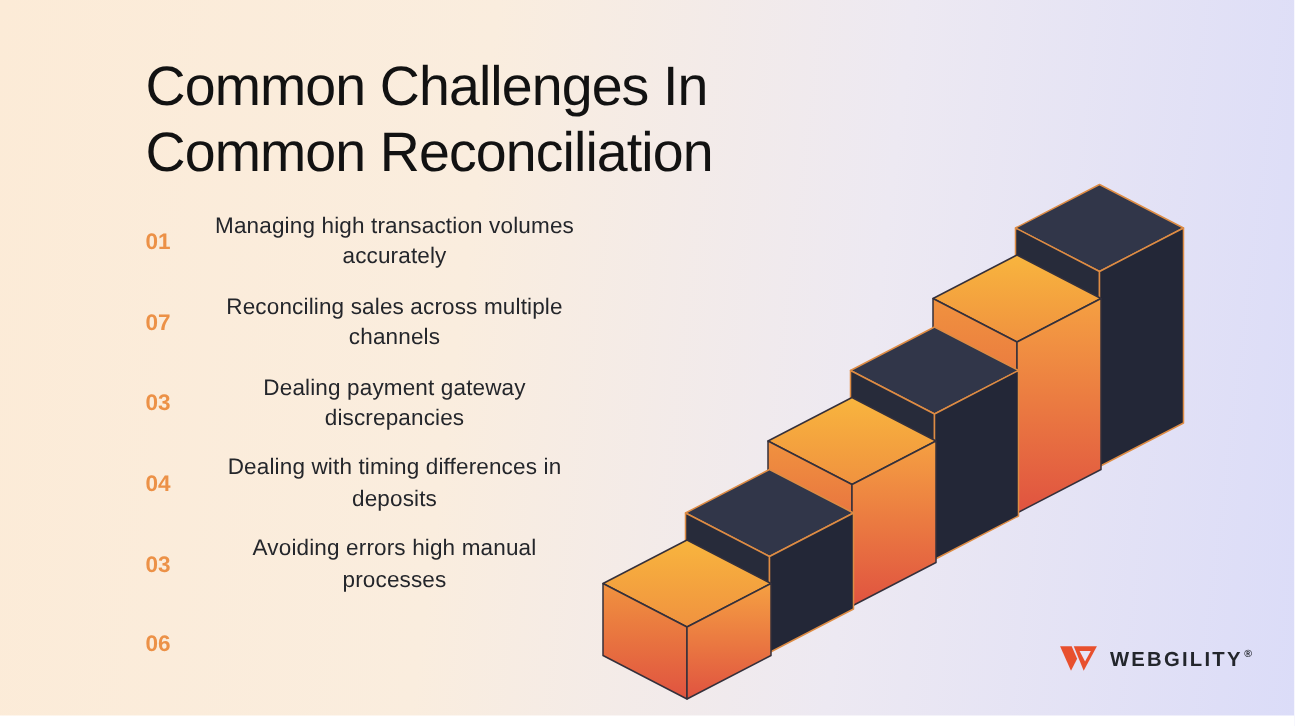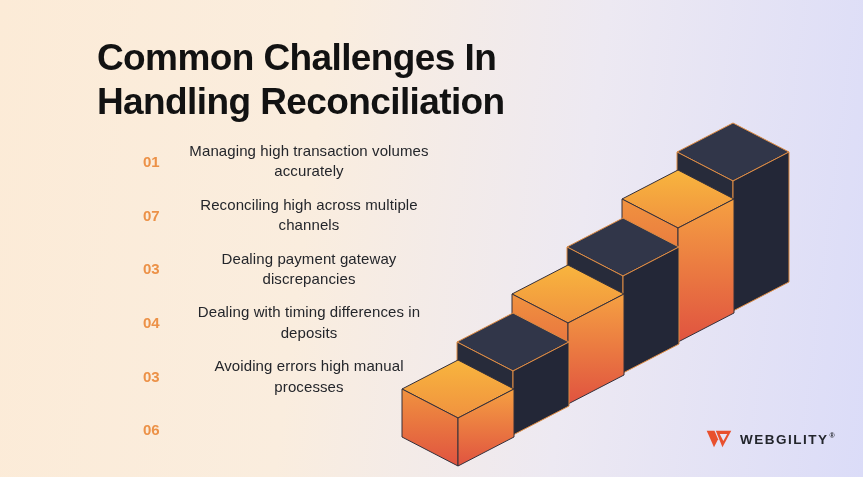--- a/index.html
+++ b/index.html
@@ -11,34 +11,33 @@
     overflow: hidden;
     font-family: "Liberation Sans", sans-serif;
     background: linear-gradient(97deg, #FCEBD7 0%, #FAEDDE 36%, #EDE9F2 66%, #DBDCF8 100%);
   }
   .title {
     position: absolute;
     left: 97px;
     top: 36px;
     font-size: 37px;
     line-height: 1.18;
-    font-weight: 700;
+    font-weight: 400;
     letter-spacing: -0.6px;
     color: #121212;
   }
   .t-line { display: block; }
   .list {
     position: absolute;
     left: 97px;
     top: 141px;
     display: flex;
     flex-direction: column;
     gap: 13px;
     width: 310px;
-    margin-left: 46px;
   }
   .item {
     display: flex;
     align-items: center;
     gap: 15px;
     min-height: 40px;
   }
   .num {
     flex: none;
     width: 22px;
@@ -90,31 +89,31 @@
     background: #FFFFFF;
   }
 </style>
 </head>
 <body>
 
 <div class="canvas">
 
   <h1 class="title">
     <span class="t-line">Common Challenges In</span>
-    <span class="t-line">Handling Reconciliation</span>
+    <span class="t-line">Common Reconciliation</span>
   </h1>
 
   <div class="list">
     <div class="item">
       <span class="num">01</span>
       <span class="txt">Managing high transaction volumes accurately</span>
     </div>
     <div class="item">
       <span class="num">07</span>
-      <span class="txt">Reconciling high across multiple channels</span>
+      <span class="txt">Reconciling sales across multiple channels</span>
     </div>
     <div class="item">
       <span class="num">03</span>
       <span class="txt">Dealing payment gateway discrepancies</span>
     </div>
     <div class="item">
       <span class="num">04</span>
       <span class="txt">Dealing with timing differences in deposits</span>
     </div>
     <div class="item">

